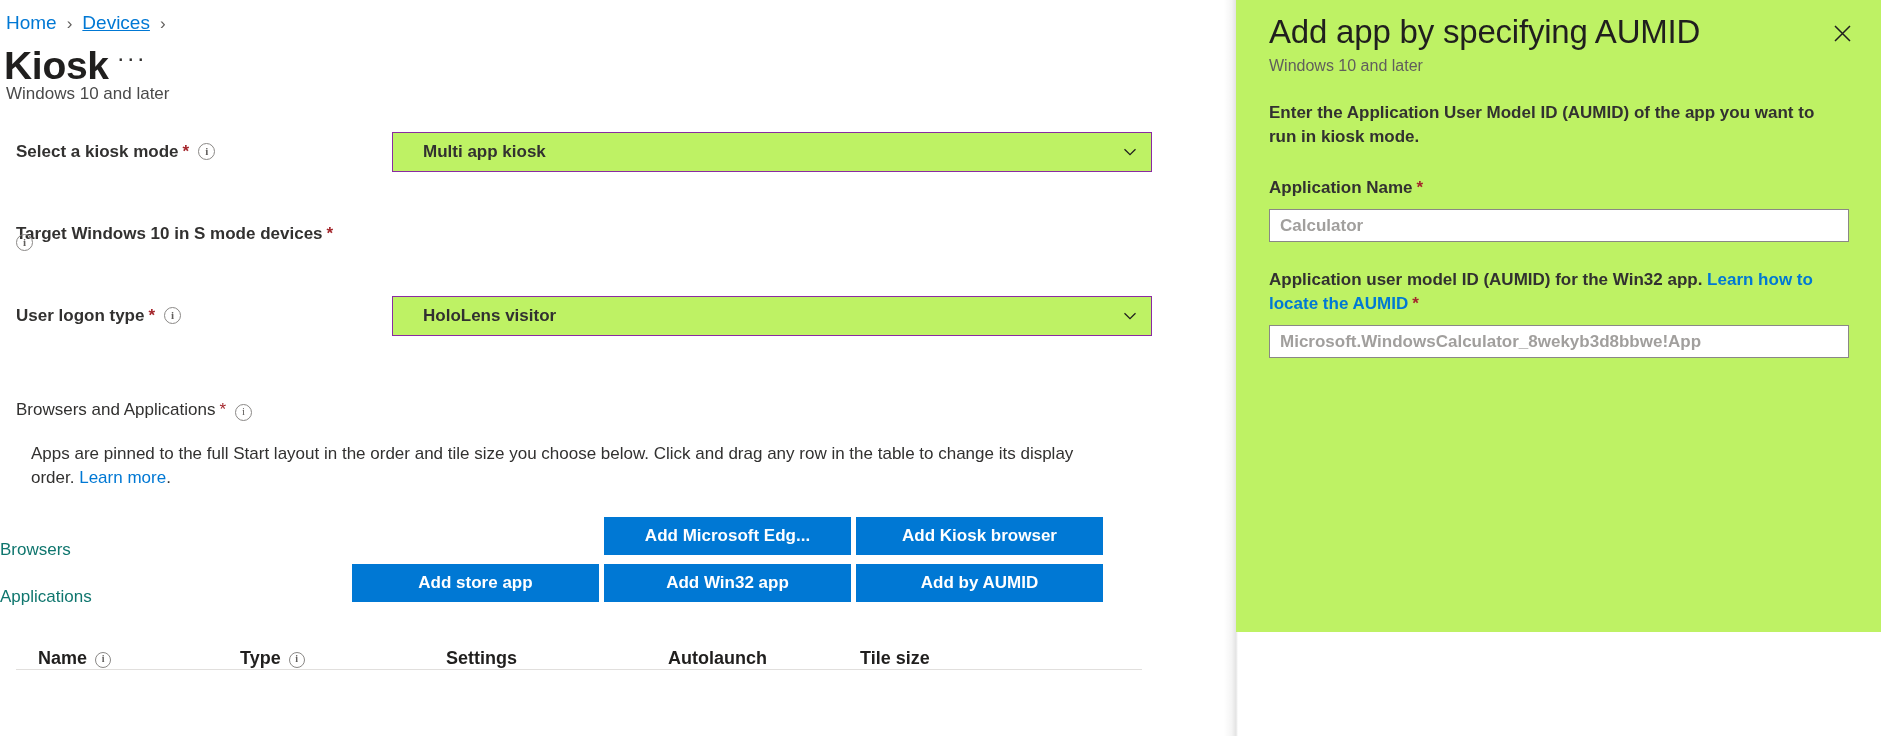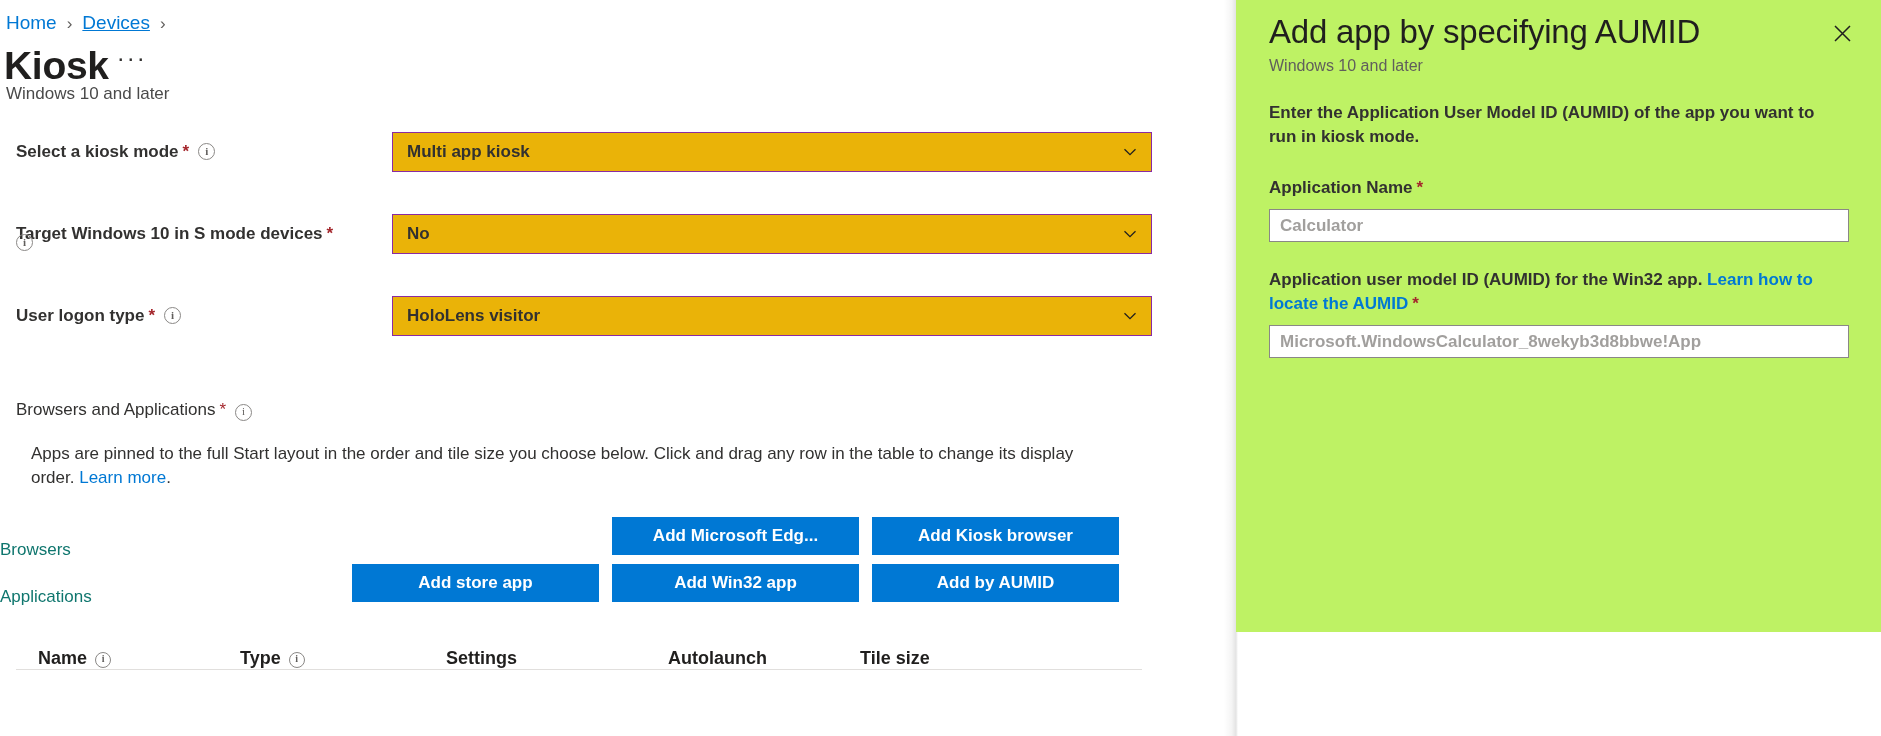--- a/index.html
+++ b/index.html
@@ -32,36 +32,36 @@
   .row .label { width:392px; padding-left:16px; padding-top:9px; font-size:17px; color:#323130;
                 line-height:1.35; display:flex; flex-wrap:wrap; align-items:flex-start; gap:0px; }
   .lbl-text { white-space:normal; }
   .req { color:#a4262c; font-size:17px; margin-left:4px; }
   .info-icon { display:inline-flex; align-items:center; justify-content:center;
                width:17px; height:17px; border:1px solid #8a8886; border-radius:50%;
                font-size:11px; color:#605e5c; margin-left:9px; line-height:1;
                font-family:"Liberation Serif", serif; cursor:pointer; flex:none; position:relative; top:2px;}
   .info-icon i { font-style:normal; position:relative; top:-0.5px; }
 
-  .dropdown { width:760px; height:40px; border:1px solid #8a2ba2; background:#eab308;
+  .dropdown { width:760px; height:40px; border:1px solid #8a2ba2; background:#bef264;
               display:flex; align-items:center; justify-content:space-between;
-              padding:0 12px 0 14px; font-size:17px; color:#323130; cursor:pointer; }
+              padding:0 12px 0 30px; font-size:17px; color:#323130; cursor:pointer; }
   .chev { width:18px; height:18px; flex:none; }
   .chev svg { display:block; }
 
   
   .ba-section { position:absolute; left:0; top:400px; width:1236px; }
   .ba-head { display:flex; align-items:center; padding-left:16px; font-size:17px; color:#323130; }
   .ba-desc { margin:22px 0 0 31px; width:1060px; font-size:17px; color:#323130; line-height:1.42; }
   .link { color:#0078d4; cursor:pointer; text-decoration:none; }
 
   .btn-rows { margin-top:22px; }
   .btn-row { display:flex; align-items:center; height:47px; }
   .btn-row .rlabel { width:352px; padding-left:0; font-size:17px; color:#0f766e;margin-top:28px; }
-  .btn-grid { display:flex; gap:13px; }
+  .btn-grid { display:flex; gap:5px; }
   .btn { background:#0078d4; color:#fff; border:none; font-family:"Liberation Sans", sans-serif;
          font-size:17px; font-weight:700; height:38px; width:247px; cursor:pointer;
          display:flex; align-items:center; justify-content:center; white-space:nowrap; }
 
   
   .tbl { margin-top:16px; width:1126px; margin-left:16px; }
   .thead { display:flex; align-items:flex-end; height:48px; border-bottom:1px solid #e1dfdd; }
   .th { font-size:18px; font-weight:600; color:#201f1e; display:flex; align-items:center; }
   .th .info-icon { width:16px; height:16px; font-size:10px; margin-left:8px; top:1px; }
   .th.c0 { width:224px; padding-left:22px; }
@@ -128,28 +128,20 @@
       </div>
 
       <div class="row">
         <div class="label">
           <span class="lbl-text">Target Windows 10 in S mode devices</span>
           <span class="req">*</span>
           <span class="info-icon" style="margin-left:0; top:20px; position:absolute; left:16px;">
               <i>i</i>
             </span>
         </div>
-        <div class="dropdown">
-          <span>No</span>
-          <span class="chev">
-            <svg width="18" height="18" viewBox="0 0 18 18">
-                <path d="M3.5 6.3 L9 11.6 L14.5 6.3" fill="none" stroke="#201f1e" stroke-width="1.3"></path>
-              </svg>
-          </span>
-        </div>
       </div>
 
       <div class="row">
         <div class="label">
           <span class="lbl-text">User logon type</span>
           <span class="req">*</span>
           <span class="info-icon">
               <i>i</i>
             </span>
         </div>

